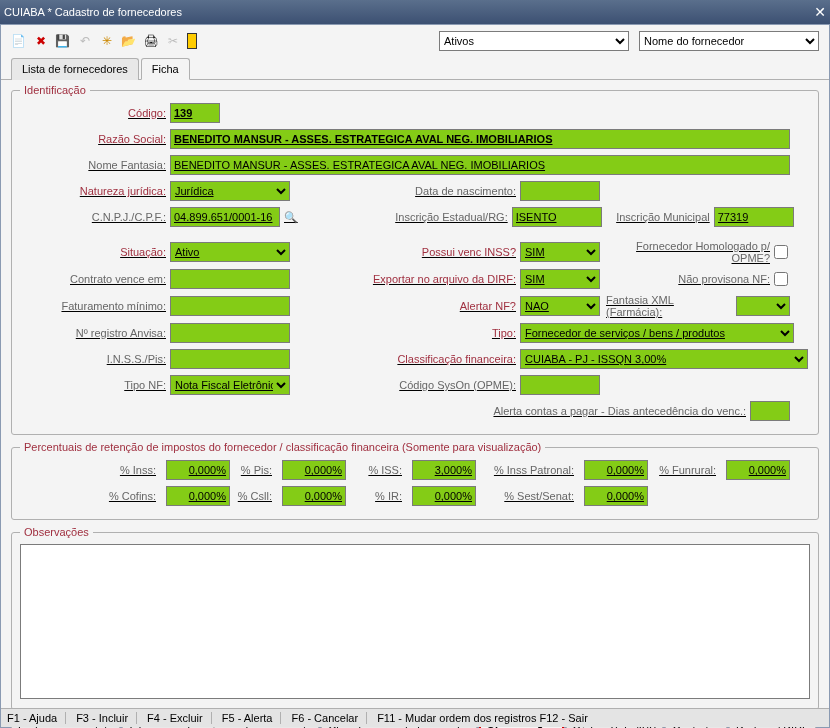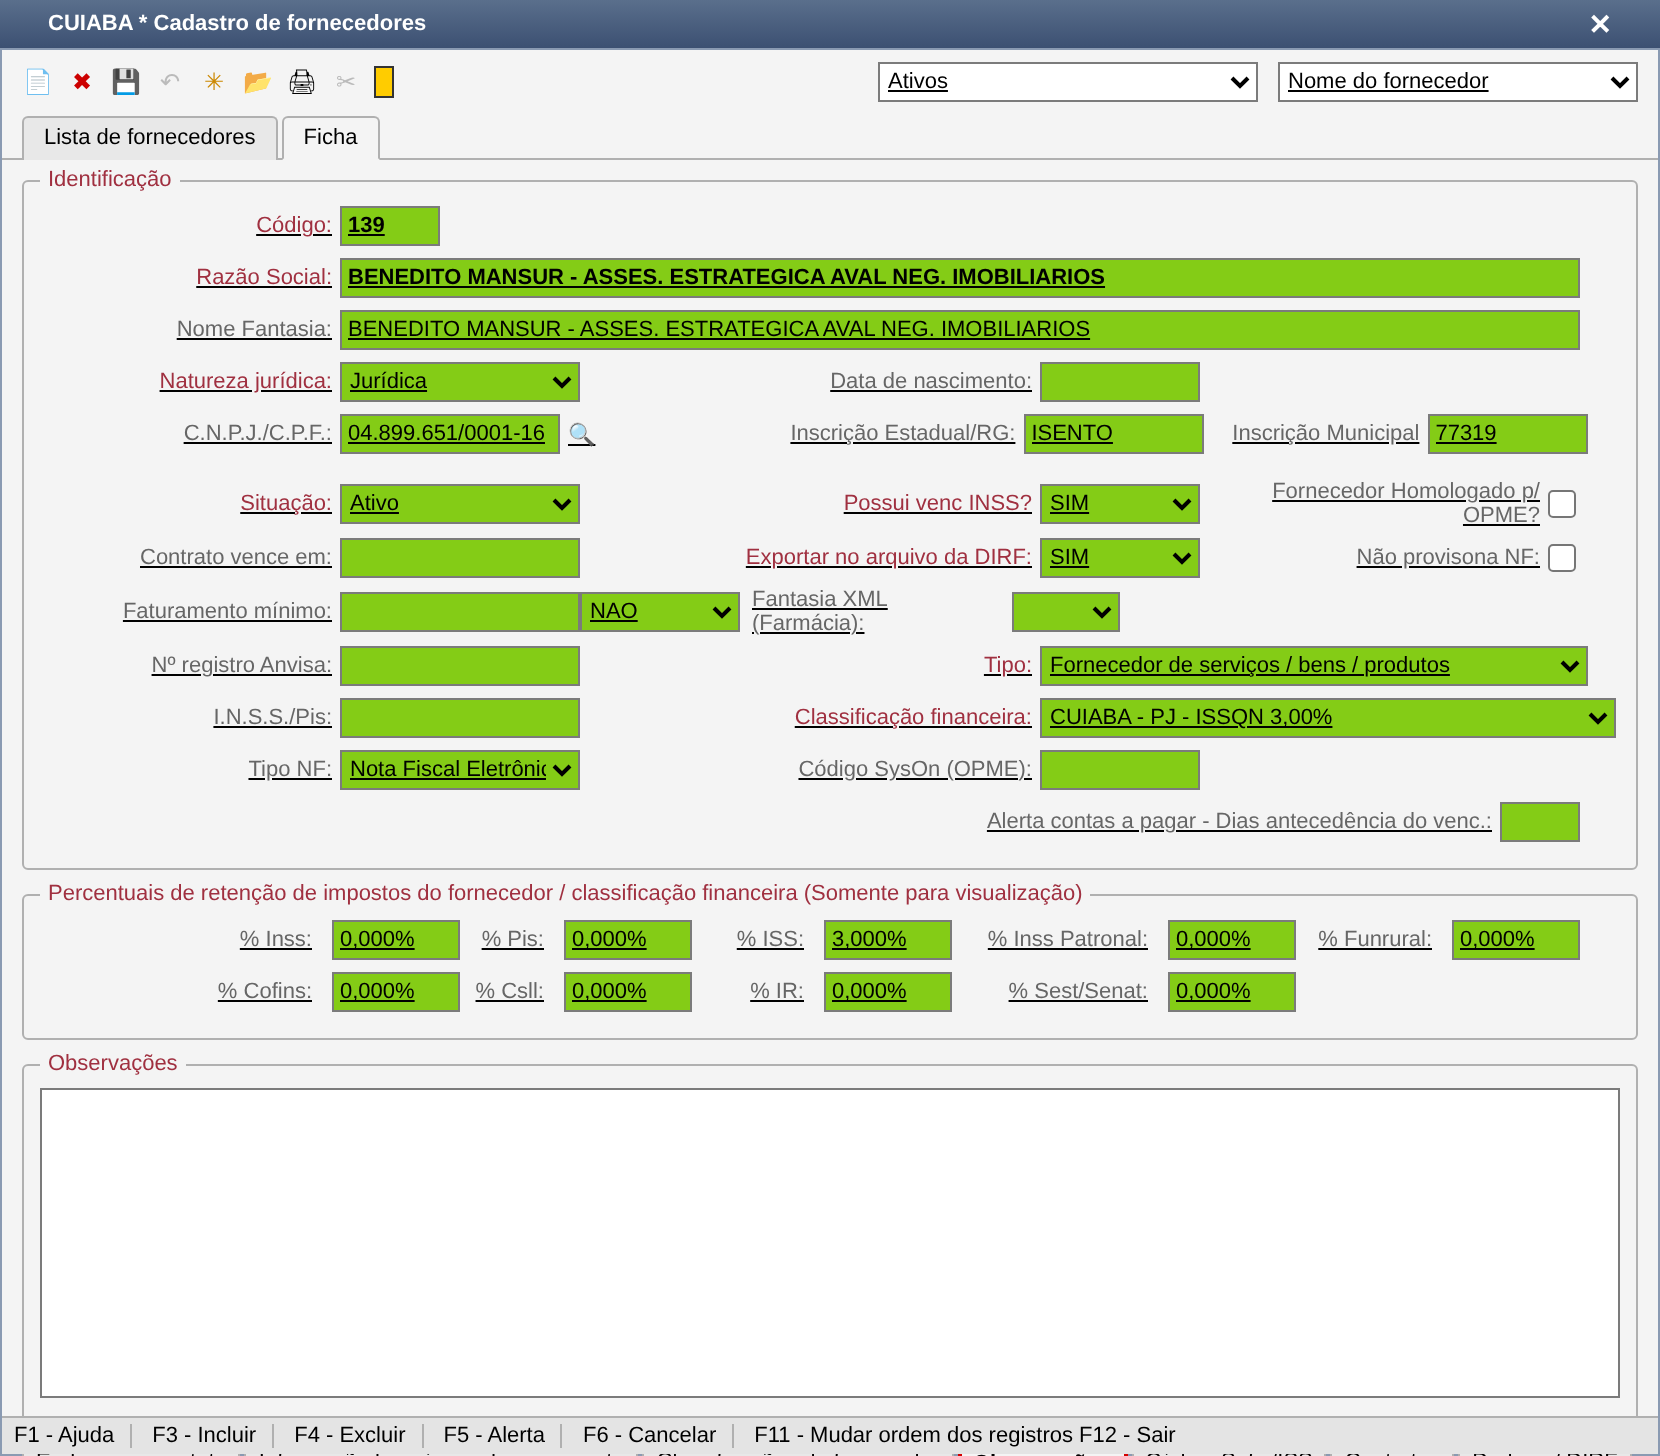--- a/index.html
+++ b/index.html
@@ -1,27 +1,27 @@
 <!DOCTYPE html>
 <html><head>
 <meta charset="utf-8">
 <style>
 * { box-sizing: border-box; margin: 0; padding: 0; }
 body { font-family: Tahoma, Arial, sans-serif; font-size: 11px; background: #f0f0f0; width: 830px; height: 728px; overflow: hidden; }
 
-.titlebar { background: linear-gradient(#5a6f8c, #3c5072); color: #fff; padding: 4px 24px; font-weight: bold; display: flex; justify-content: space-between; align-items: center; height: 24px; }
+.titlebar { background: linear-gradient(#5a6f8c, #3c5072); color: #fff; padding: 4px 4px; font-weight: normal; display: flex; justify-content: space-between; align-items: center; height: 24px; }
 .titlebar .close { color: #fff; cursor: pointer; font-size: 14px; }
 
 .window-body { background: #f4f4f4; border: 1px solid #8a9ab2; height: calc(100% - 24px); position: relative; }
 
 .toolbar { display: flex; align-items: center; padding: 6px 10px; gap: 10px; }
 .toolbar .icons { display: flex; gap: 6px; }
 .toolbar .icon { width: 16px; height: 16px; display: inline-flex; align-items: center; justify-content: center; font-size: 12px; cursor: pointer; }
 .toolbar .spacer { flex: 1; }
-.toolbar select { font-size: 11px; height: 20px; border: 1px solid #7b7b7b; background: #fff; text-decoration: underline; }
+.toolbar select { font-size: 11px; height: 20px; border: 1px solid #7b7b7b; background: #fff; }
 
 .tabs { display: flex; padding: 0 10px; border-bottom: 1px solid #b0b0b0; }
 .tab { padding: 4px 10px; border: 1px solid #b0b0b0; border-bottom: none; background: #e8e8e8; cursor: pointer; position: relative; top: 1px; border-radius: 3px 3px 0 0; margin-right: 2px; }
 .tab.active { background: #f4f4f4; border-bottom: 1px solid #f4f4f4; }
 
 .form-area { padding: 4px 10px; }
 
 fieldset { border: 1px solid #b0b0b0; border-radius: 3px; padding: 6px 8px 8px 8px; margin-bottom: 6px; }
 legend { color: #a03040; padding: 0 4px; font-size: 11px; }
 
@@ -29,21 +29,21 @@
 .lbl { text-align: right; padding-right: 4px; }
 .req { color: #a03040; }
 .gray { color: #666; }
 input[type=text], select { font-size: 11px; height: 20px; border: 1px solid #7b7b7b; padding: 1px 3px; background: #84cc16; }
 input[type=checkbox]{ width:14px; height:14px; }
 select { padding: 0; }
 .bold-input { font-weight: bold; }
 
 .pct-group { display: flex; align-items: center; flex-wrap: wrap; gap: 12px 6px; }
 .pct-group .lbl { width: auto; text-align: right; }
-.pct-group input { width: 64px; text-align: left; }
+.pct-group input { width: 64px; text-align: right; }
 
 .observ-box { width: 100%; height: 155px; border: 1px solid #7b7b7b; background: #fff; resize: none; font-family: inherit; font-size: 11px; }
 
 .bottom-tabs { display: flex; padding: 0 10px 4px 10px; gap: 2px; }
 .btab { border: 1px solid #b0b0b0; background: #e8e8e8; padding: 3px 6px; cursor: pointer; border-radius: 3px 3px 0 0; font-size: 11px; }
 .btab.selected { border: 2px solid #d40000; font-weight: bold; background: #f4f4f4; }
 
 .statusbar { position: absolute; bottom: 0; left: 0; right: 0; background: #e4e4e4; border-top: 1px solid #b0b0b0; padding: 3px 6px; display: flex; gap: 10px; font-size: 11px; }
 .statusbar span { border-right: 1px solid #b0b0b0; padding-right: 8px; }
 .statusbar span:last-child { border-right: none; }
@@ -131,20 +131,21 @@
         <span class="lbl gray" style="width:150px">Contrato vence em:</span>
         <input type="text" style="width: 120px;">
         <span class="lbl req" style="width:230px">Exportar no arquivo da DIRF:</span>
         <select style="width:80px"><option>SIM</option></select>
         <span class="lbl gray" style="width:174px">Não provisona NF:</span>
         <input type="checkbox" style="">
       </div>
       <div class="row">
         <span class="lbl gray" style="width:150px">Faturamento mínimo:</span>
         <input type="text" style="width: 120px;">
+        <span class="lbl req" style="width:230px">Alertar NF?</span>
         <select style="width:80px"><option>NAO</option></select>
         <span class="lbl gray" style="width:136px;text-align:left;padding-left:6px">Fantasia XML (Farmácia):</span>
         <select style="width:54px"><option></option></select>
       </div>
       <div class="row">
         <span class="lbl gray" style="width:150px">Nº registro Anvisa:</span>
         <input type="text" style="width: 120px;">
         <span class="lbl req" style="width:230px">Tipo:</span>
         <select style="width:274px"><option>Fornecedor de serviços / bens / produtos</option></select>
       </div>

